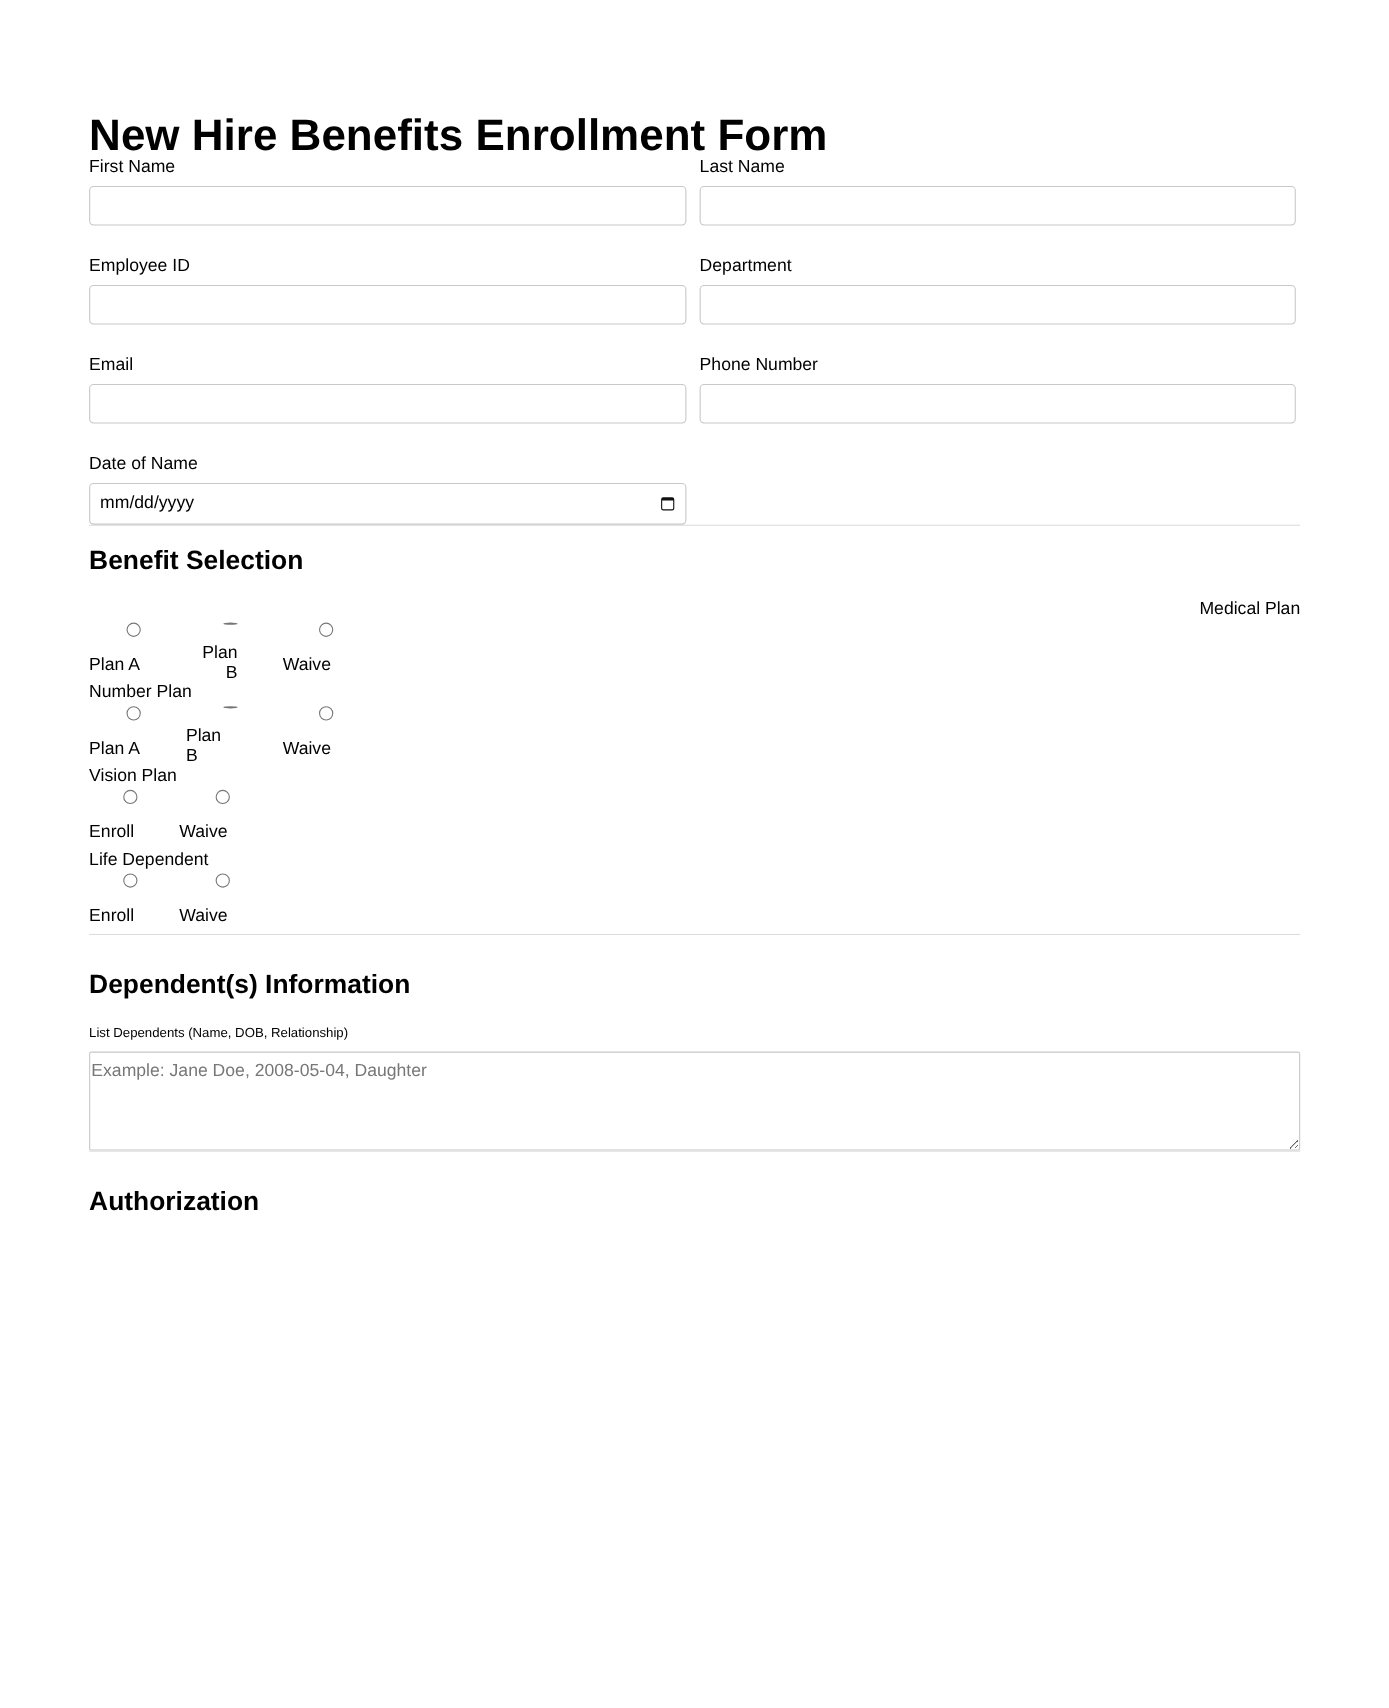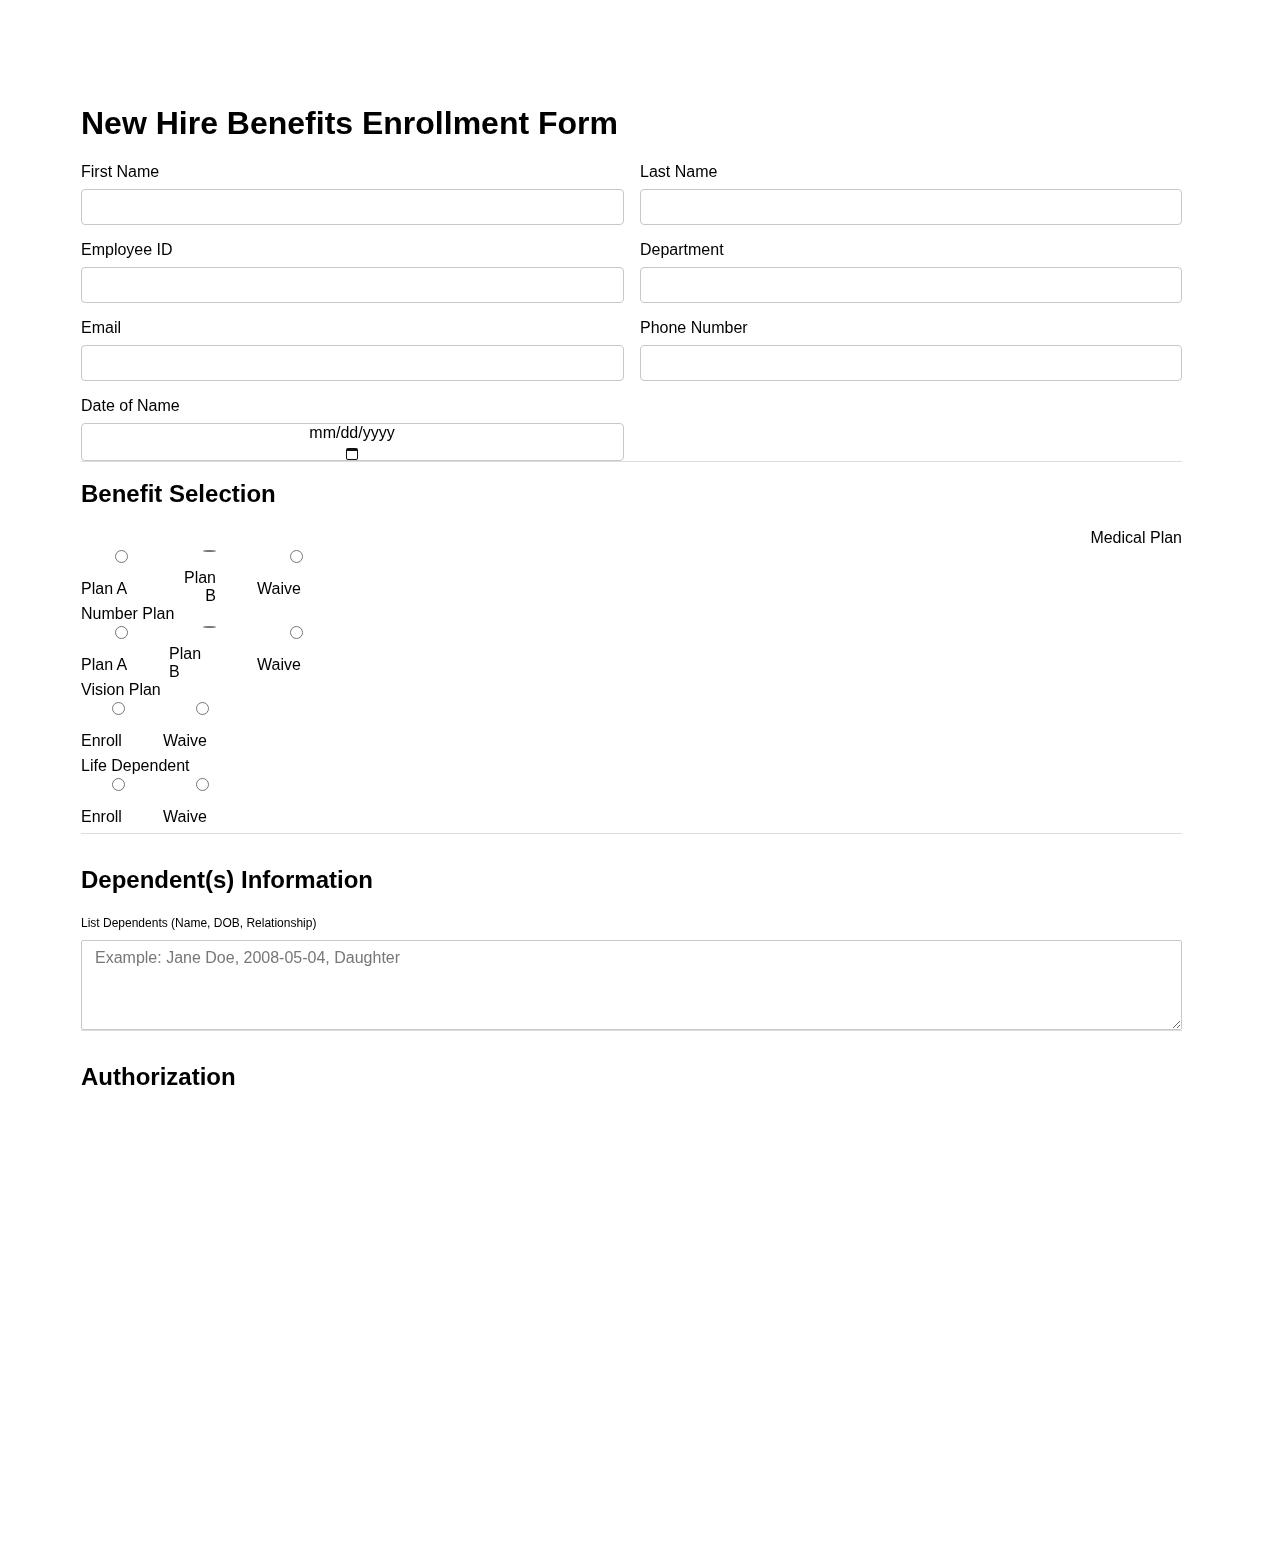--- a/index.html
+++ b/index.html
@@ -10,37 +10,38 @@
     color: #000000;
   }
   .container {
     position: relative;
     margin-left: 81px;
     width: 1101px;
     padding-top: 103px;
   }
   h1 {
     margin: 0;
-    font-size: 32px;
+    font-size: 40px;
     font-weight: bold;
     line-height: 40px;
     height: 40px;
   }
   h2 {
     margin: 0;
     font-size: 24px;
     font-weight: bold;
     line-height: 30px;
   }
   .section-emp h2 { margin-top: 18px; }
   .grid {
     display: grid;
     grid-template-columns: 543px 542px;
     column-gap: 16px;
-    margin-top: 20px;
+    margin-top: 0;
+    gap: 12px;
   }
   .field { margin-bottom: 16px; }
   .field label {
     display: block;
     font-size: 16px;
     line-height: 18px;
     height: 18px;
     margin-bottom: 8px;
   }
   .text-input {
@@ -59,21 +60,20 @@
     width: 100%;
     height: 38px;
     border: 1px solid #c8c8c8;
     border-radius: 4px;
     display: flex;
     align-items: center;
     justify-content: space-between;
     padding: 0 10px 0 9px;
     font-size: 16px;
     cursor: text;
-    flex-direction: column;
   }
   .cal-icon {
     width: 12px; height: 12px;
     border: 1.6px solid #111;
     border-top-width: 3.5px;
     border-radius: 2px;
     box-sizing: border-box;
   }
   hr.sep {
     border: 0;
@@ -121,21 +121,21 @@
     line-height: 18px;
     margin-top: 19px;
     margin-bottom: 8px;
   }
   .textarea {
     box-sizing: border-box;
     width: 100%;
     height: 90px;
     border: 1px solid #c8c8c8;
     border-radius: 2px;
-    padding: 8px 13px;
+    padding: 8px 1px;
     font-family: "Liberation Sans", sans-serif;
     font-size: 16px;
     color: #000;
     resize: vertical;
     display: block;
   }
   .textarea::placeholder { color: #777777; }
   .sep3 { margin-top: 48px; }
   .section-auth h2 { margin-top: 31px; }
 </style>

